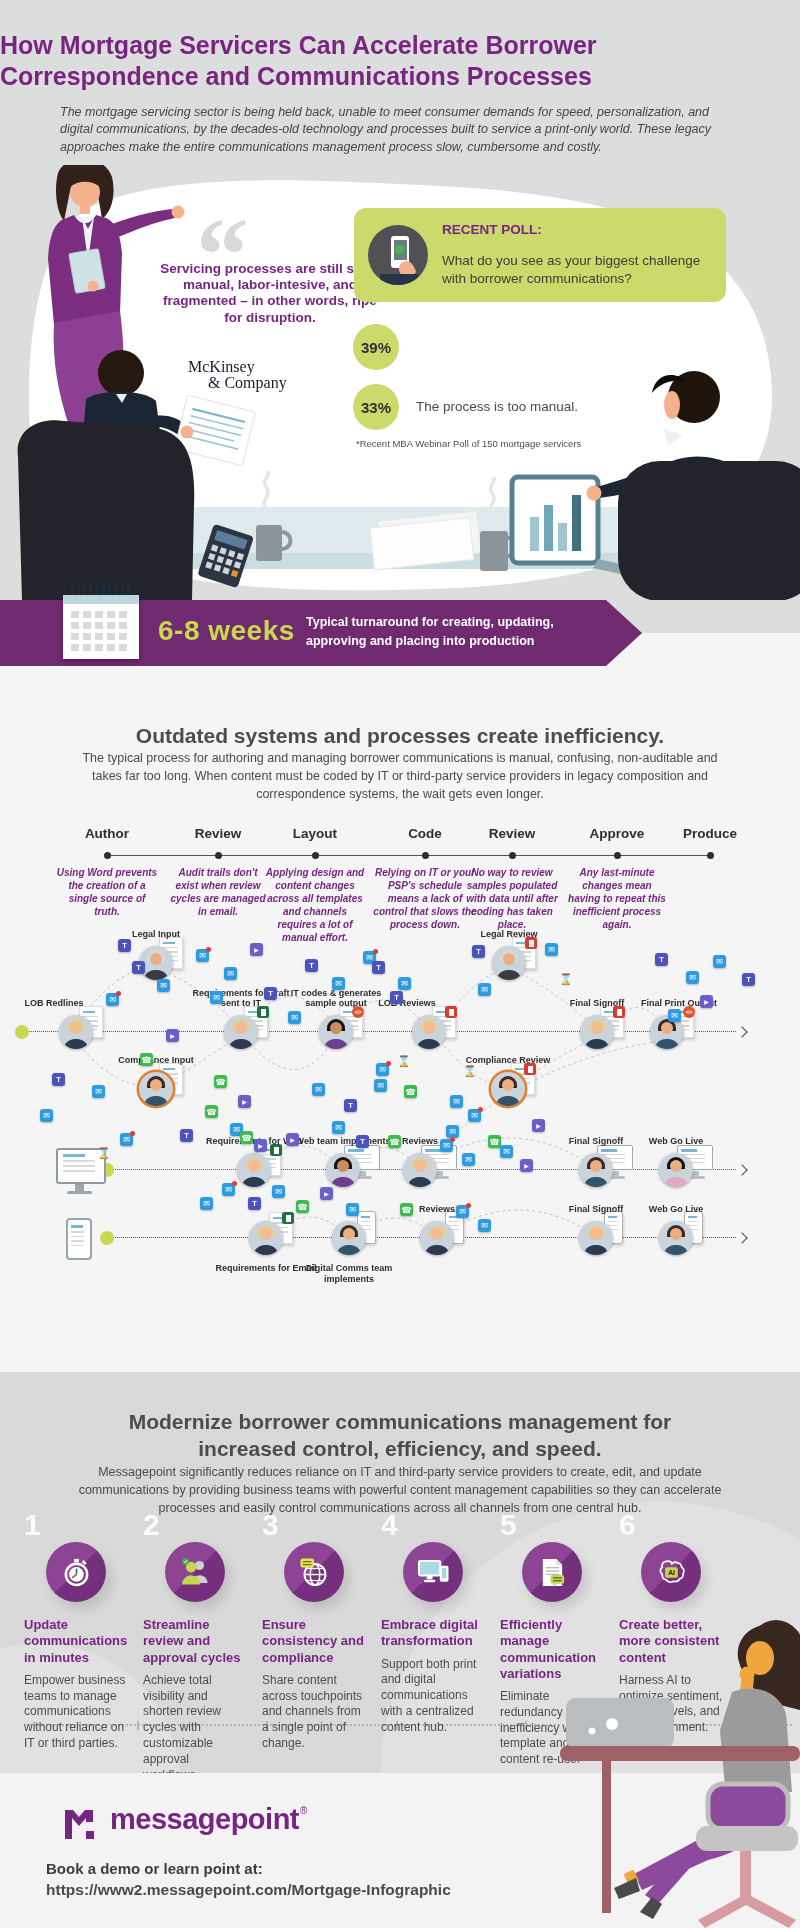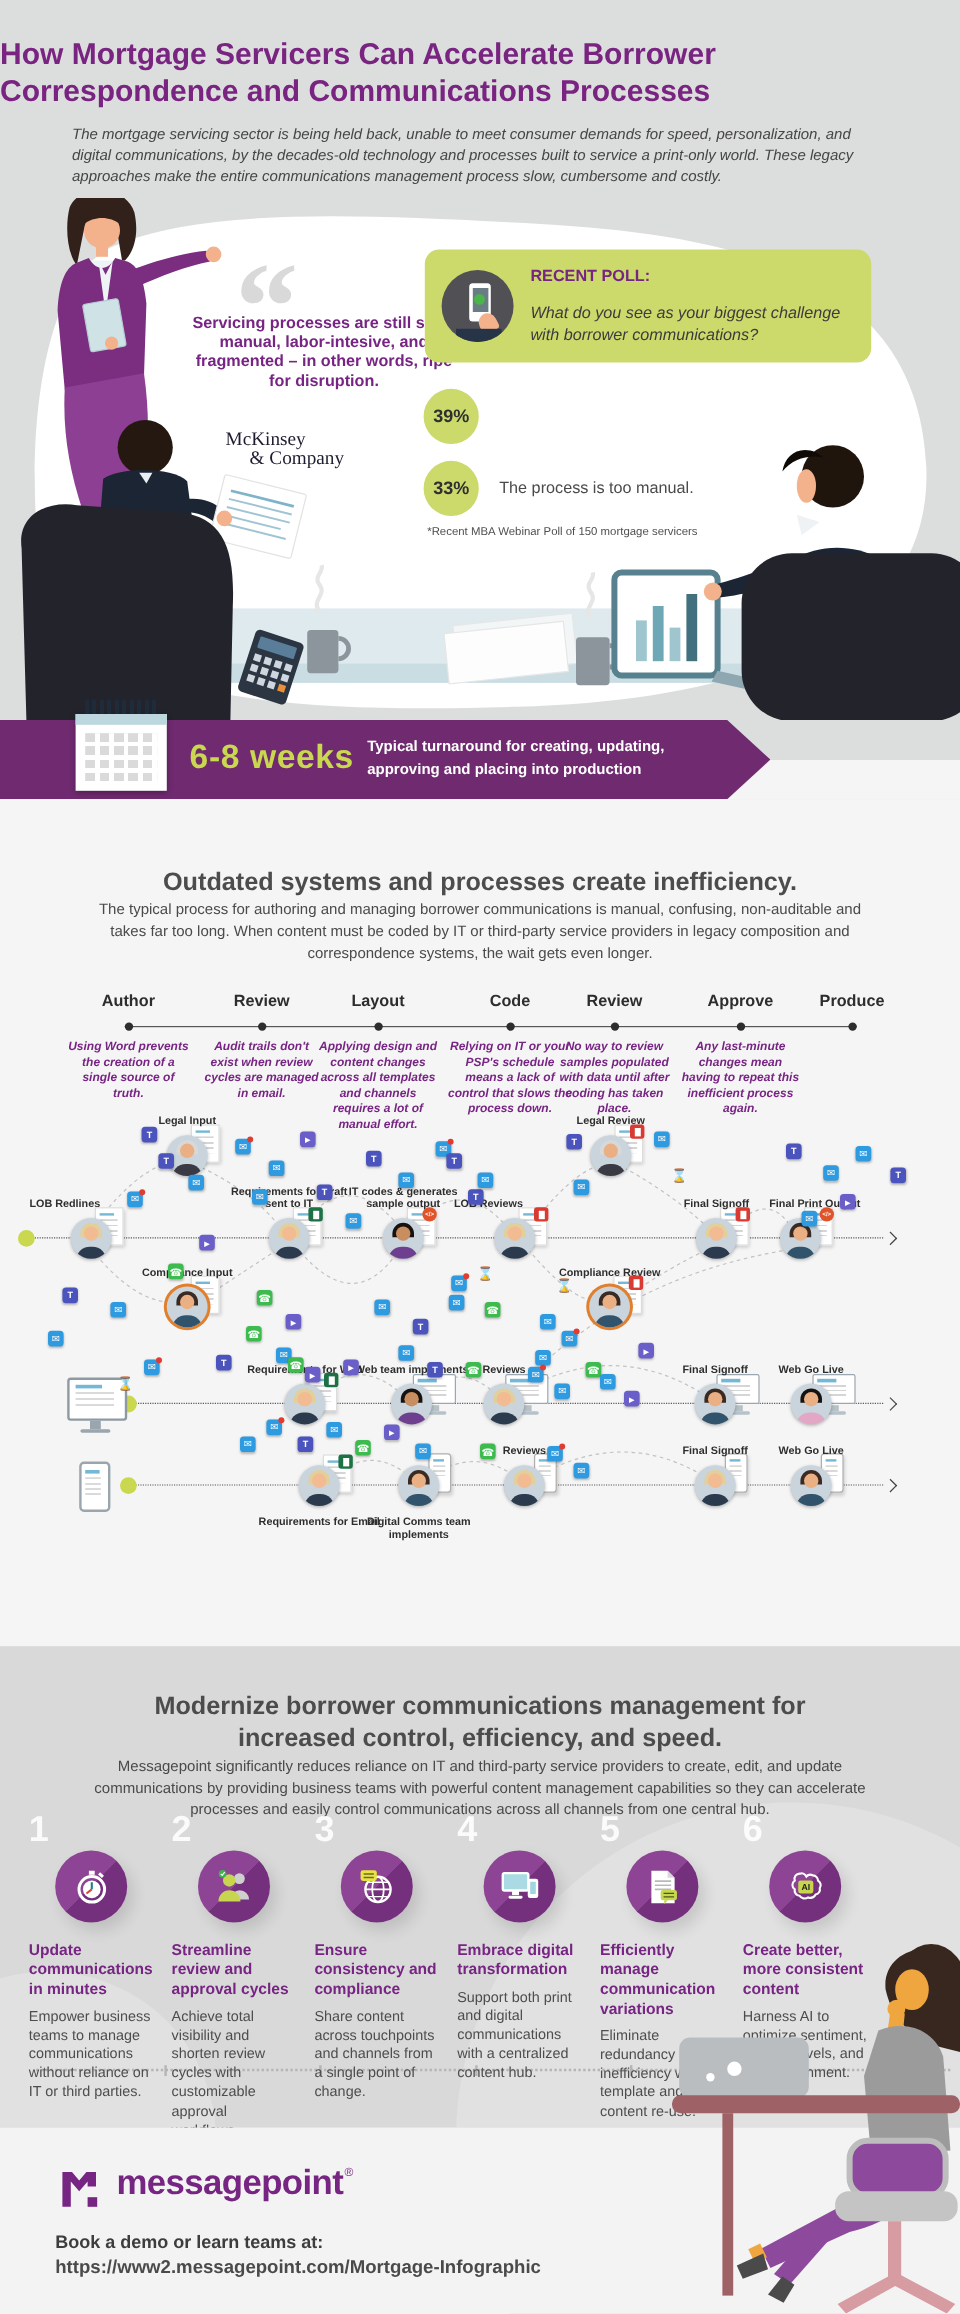--- a/index.html
+++ b/index.html
@@ -17,21 +17,21 @@
   .attr .l2{display:block;margin-left:20px;margin-top:-2px;}
   .pollbox{position:absolute;left:354px;top:43px;width:372px;height:94px;background:#ccd96b;border-radius:12px;display:flex;align-items:center;padding:0 14px;box-sizing:border-box;}
   .pollicon{width:60px;height:60px;border-radius:50%;background:#515155;position:relative;overflow:hidden;flex:0 0 auto;}
   .pollicon .ph{position:absolute;left:23px;top:11px;width:18px;height:32px;background:#fff;border-radius:3px;}
   .pollicon .scr{position:absolute;left:25.5px;top:15px;width:13px;height:20px;background:#6a7c84;}
   .pollicon .chk{position:absolute;left:27px;top:20px;width:9px;height:9px;border-radius:50%;background:#49b649;}
   .pollicon .hnd{position:absolute;left:31px;top:36px;width:15px;height:16px;background:#f3b28c;border-radius:50% 50% 20% 20%;transform:rotate(-28deg);}
   .pollicon .slv{position:absolute;left:12px;bottom:0;width:38px;height:11px;background:#273447;}
   .polltxt{margin-left:14px;}
   .polllabel{color:#772583;font-weight:bold;font-size:13.5px;}
-  .pollq{font-style:italic;font-size:13.5px;color:#3c3c3c;line-height:1.3;margin-top:15px;}
+  .pollq{font-size:13.5px;color:#3c3c3c;line-height:1.3;margin-top:15px;}
   .pr-row{position:absolute;left:353px;display:flex;align-items:center;}
   .pr-row.r0{top:159px;}
   .pr-row.r1{top:219px;}
   .pr-pct{width:46px;height:46px;border-radius:50%;background:#ccd96b;color:#2f2f2f;font-weight:bold;font-size:15px;display:flex;align-items:center;justify-content:center;flex:0 0 auto;}
   .pr-txt{margin-left:17px;font-size:13.5px;color:#4a4a4a;line-height:1.5;width:235px;}
   .pfoot{position:absolute;left:356px;top:273px;font-size:9.5px;color:#4f4f4f;}
   
   .banner{position:absolute;top:600px;left:0;width:800px;height:66px;background:linear-gradient(180deg,#dcdddd 0 50%,#f6f5f6 50% 100%);}
   .barrow{position:absolute;left:0;top:0;width:642px;height:66px;background:#702a70;clip-path:polygon(0 0,606px 0,642px 33px,606px 66px,0 66px);}
   .cal{position:absolute;left:63px;top:-5px;width:76px;height:64px;background:#fff;box-shadow:0 2px 5px rgba(0,0,0,.3);}
@@ -106,21 +106,21 @@
   .items{position:absolute;top:136px;left:16px;width:714px;display:flex;z-index:2;}
   .item{width:119px;box-sizing:border-box;padding:0 7px 0 8px;flex:0 0 auto;}
   .item-num{font-size:30px;font-weight:bold;color:rgba(255,255,255,.88);height:34px;}
   .item-icon{width:60px;height:60px;border-radius:50%;margin:0 auto;background:linear-gradient(135deg,#8d4494 50%,#74307c 50%);display:flex;align-items:center;justify-content:center;box-shadow:5px 7px 12px rgba(0,0,0,.12);}
   .item-title{margin-top:15px;color:#772583;font-weight:bold;font-size:13px;line-height:1.25;}
   .item-body{margin-top:7px;font-size:12px;color:#4d4d4d;line-height:1.32;}
   .mdash{position:absolute;left:30px;right:8px;top:352px;border-top:2px dotted #b5b5b5;}
   .mdash i{position:absolute;top:-5px;width:2px;height:9px;background:#b5b5b5;}
   
   .footer{position:absolute;top:1773px;left:0;width:800px;height:155px;background:#f4f3f4;}
-  .logo{position:absolute;left:48px;top:32px;display:flex;align-items:flex-start;}
+  .logo{position:absolute;left:61px;top:32px;display:flex;align-items:flex-start;}
   .logoword{color:#772583;font-size:29px;font-weight:bold;letter-spacing:-.5px;line-height:1;margin-left:13px;}
   .logoreg{font-size:10px;color:#772583;margin-left:1px;}
   .cta{position:absolute;left:46px;top:87px;font-weight:800;font-size:15px;color:#3d3d3d;}
   .url{position:absolute;left:46px;top:108px;font-weight:bold;font-size:15.5px;color:#4a4a4a;cursor:pointer;}
   .deskart{position:absolute;left:440px;top:1600px;width:360px;height:328px;z-index:6;}
 </style>
 </head>
 <body>
 
 <div class="page">
@@ -747,17 +747,17 @@
 
   <div class="footer">
     <div class="logo">
       <svg width="36" height="36" viewBox="0 0 36 36">
         <path d="M4 34 L4 5 L12 5 L18 12 L24 5 L32 5 L32 17 L25 17 L25 13 L18 21 L11 13 L11 34 Z" fill="#772583"></path>
         <rect x="25" y="26" width="8" height="8" fill="#772583"></rect>
       </svg>
       <span class="logoword">messagepoint</span>
       <span class="logoreg">®</span>
     </div>
-    <div class="cta">Book a demo or learn teams at:</div>
+    <div class="cta">Book a demo or learn point at:</div>
     <div class="url">https://www2.messagepoint.com/Mortgage-Infographic</div>
   </div>
 
 </div>
 
 </body></html>

